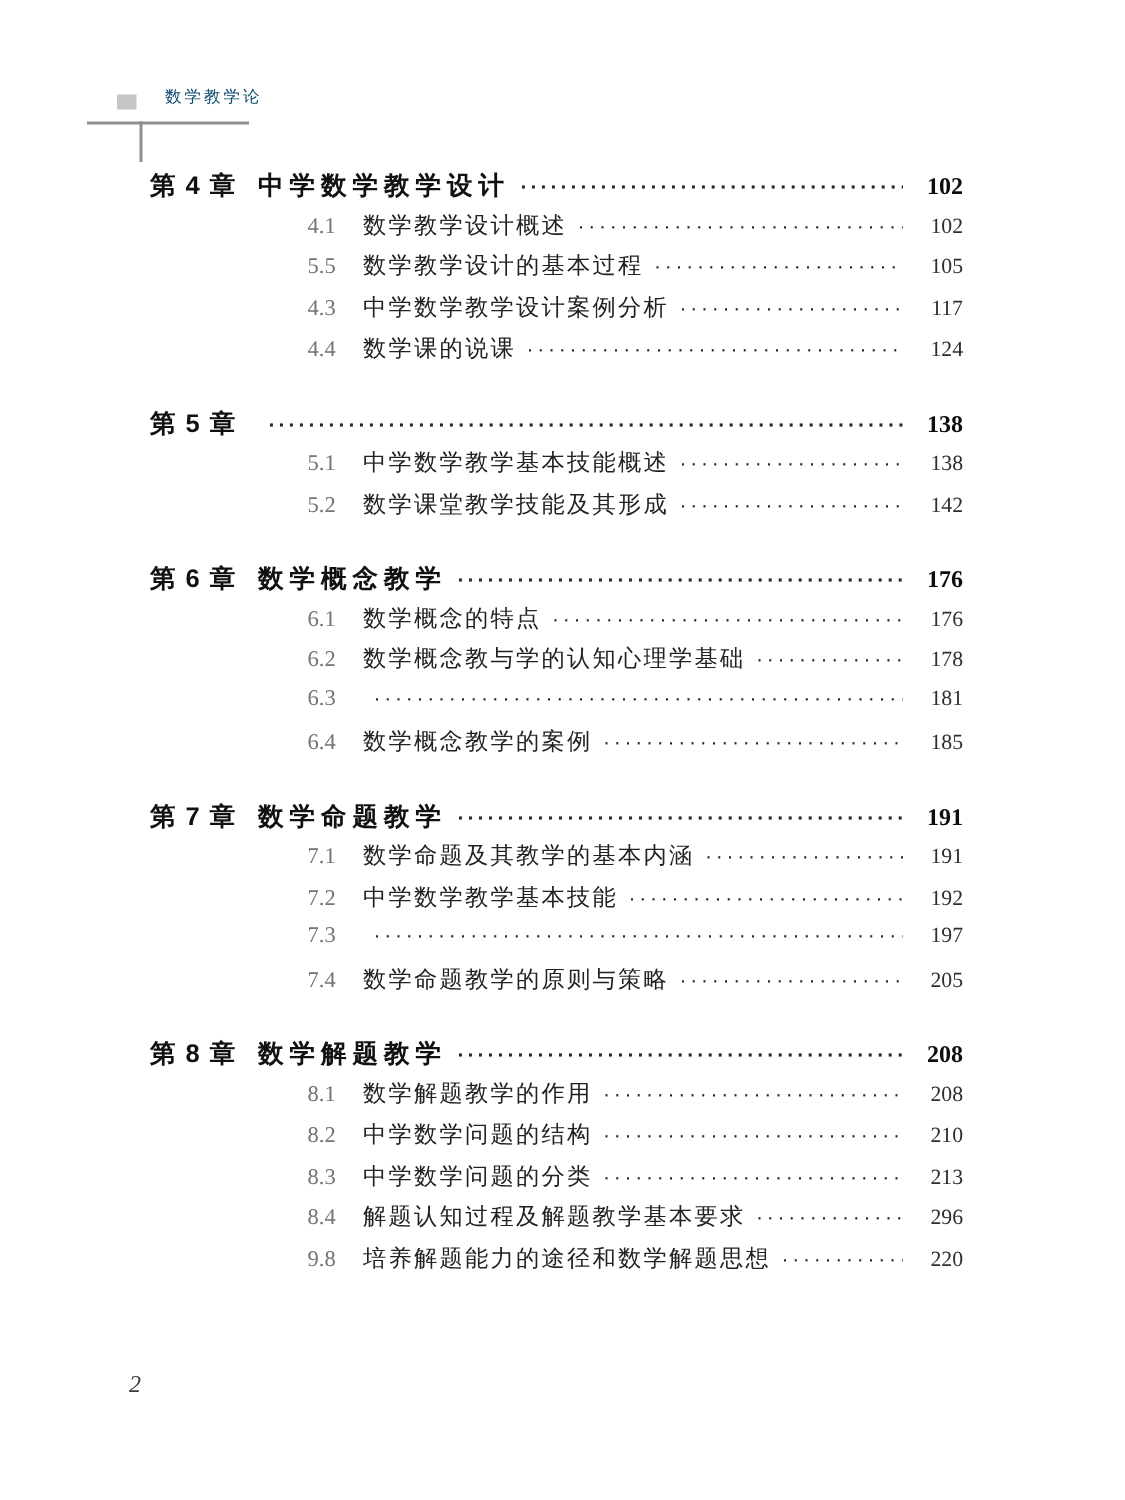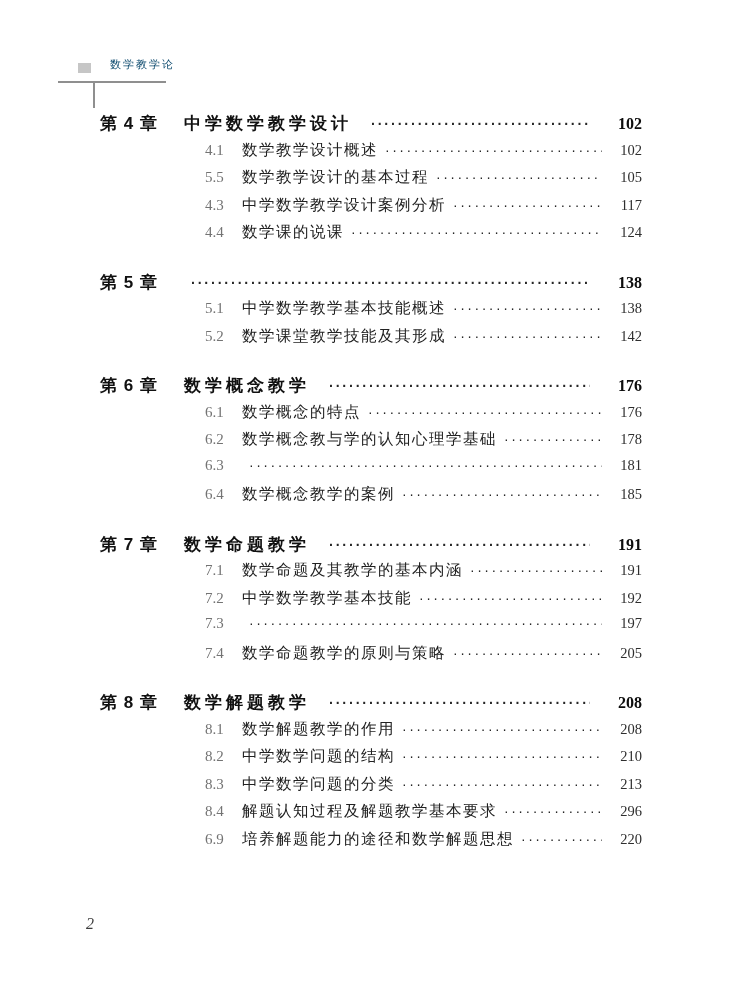--- a/index.html
+++ b/index.html
@@ -49,21 +49,20 @@
   .row {
     display: flex;
     align-items: baseline;
     height: 27.5px;
     white-space: nowrap;
   }
   .ch-row {
     font-weight: bold;
     font-size: 17px;
     color: #111111;
-    gap: 12px;
   }
   .ch-label {
     flex: 0 0 72px;
     letter-spacing: 1px;
   }
   .ch-title { letter-spacing: 4px; }
   .sec-row { font-size: 15.5px; color: #222222; }
   .sec-num {
     flex: 0 0 37px;
     margin-left: 105px;
@@ -283,21 +282,21 @@
   </div>
 
   <div class="row sec-row">
     <span class="sec-num">8.4</span>
     <span class="sec-title">解题认知过程及解题教学基本要求</span>
     <span class="dots">························································································································</span>
     <span class="sec-page">296</span>
   </div>
 
   <div class="row sec-row">
-    <span class="sec-num">6.9</span>
+    <span class="sec-num">9.8</span>
     <span class="sec-title">培养解题能力的途径和数学解题思想</span>
     <span class="dots">························································································································</span>
     <span class="sec-page">220</span>
   </div>
 </section>
 </div>
 
   <div class="folio">2</div>
 
 </div>

